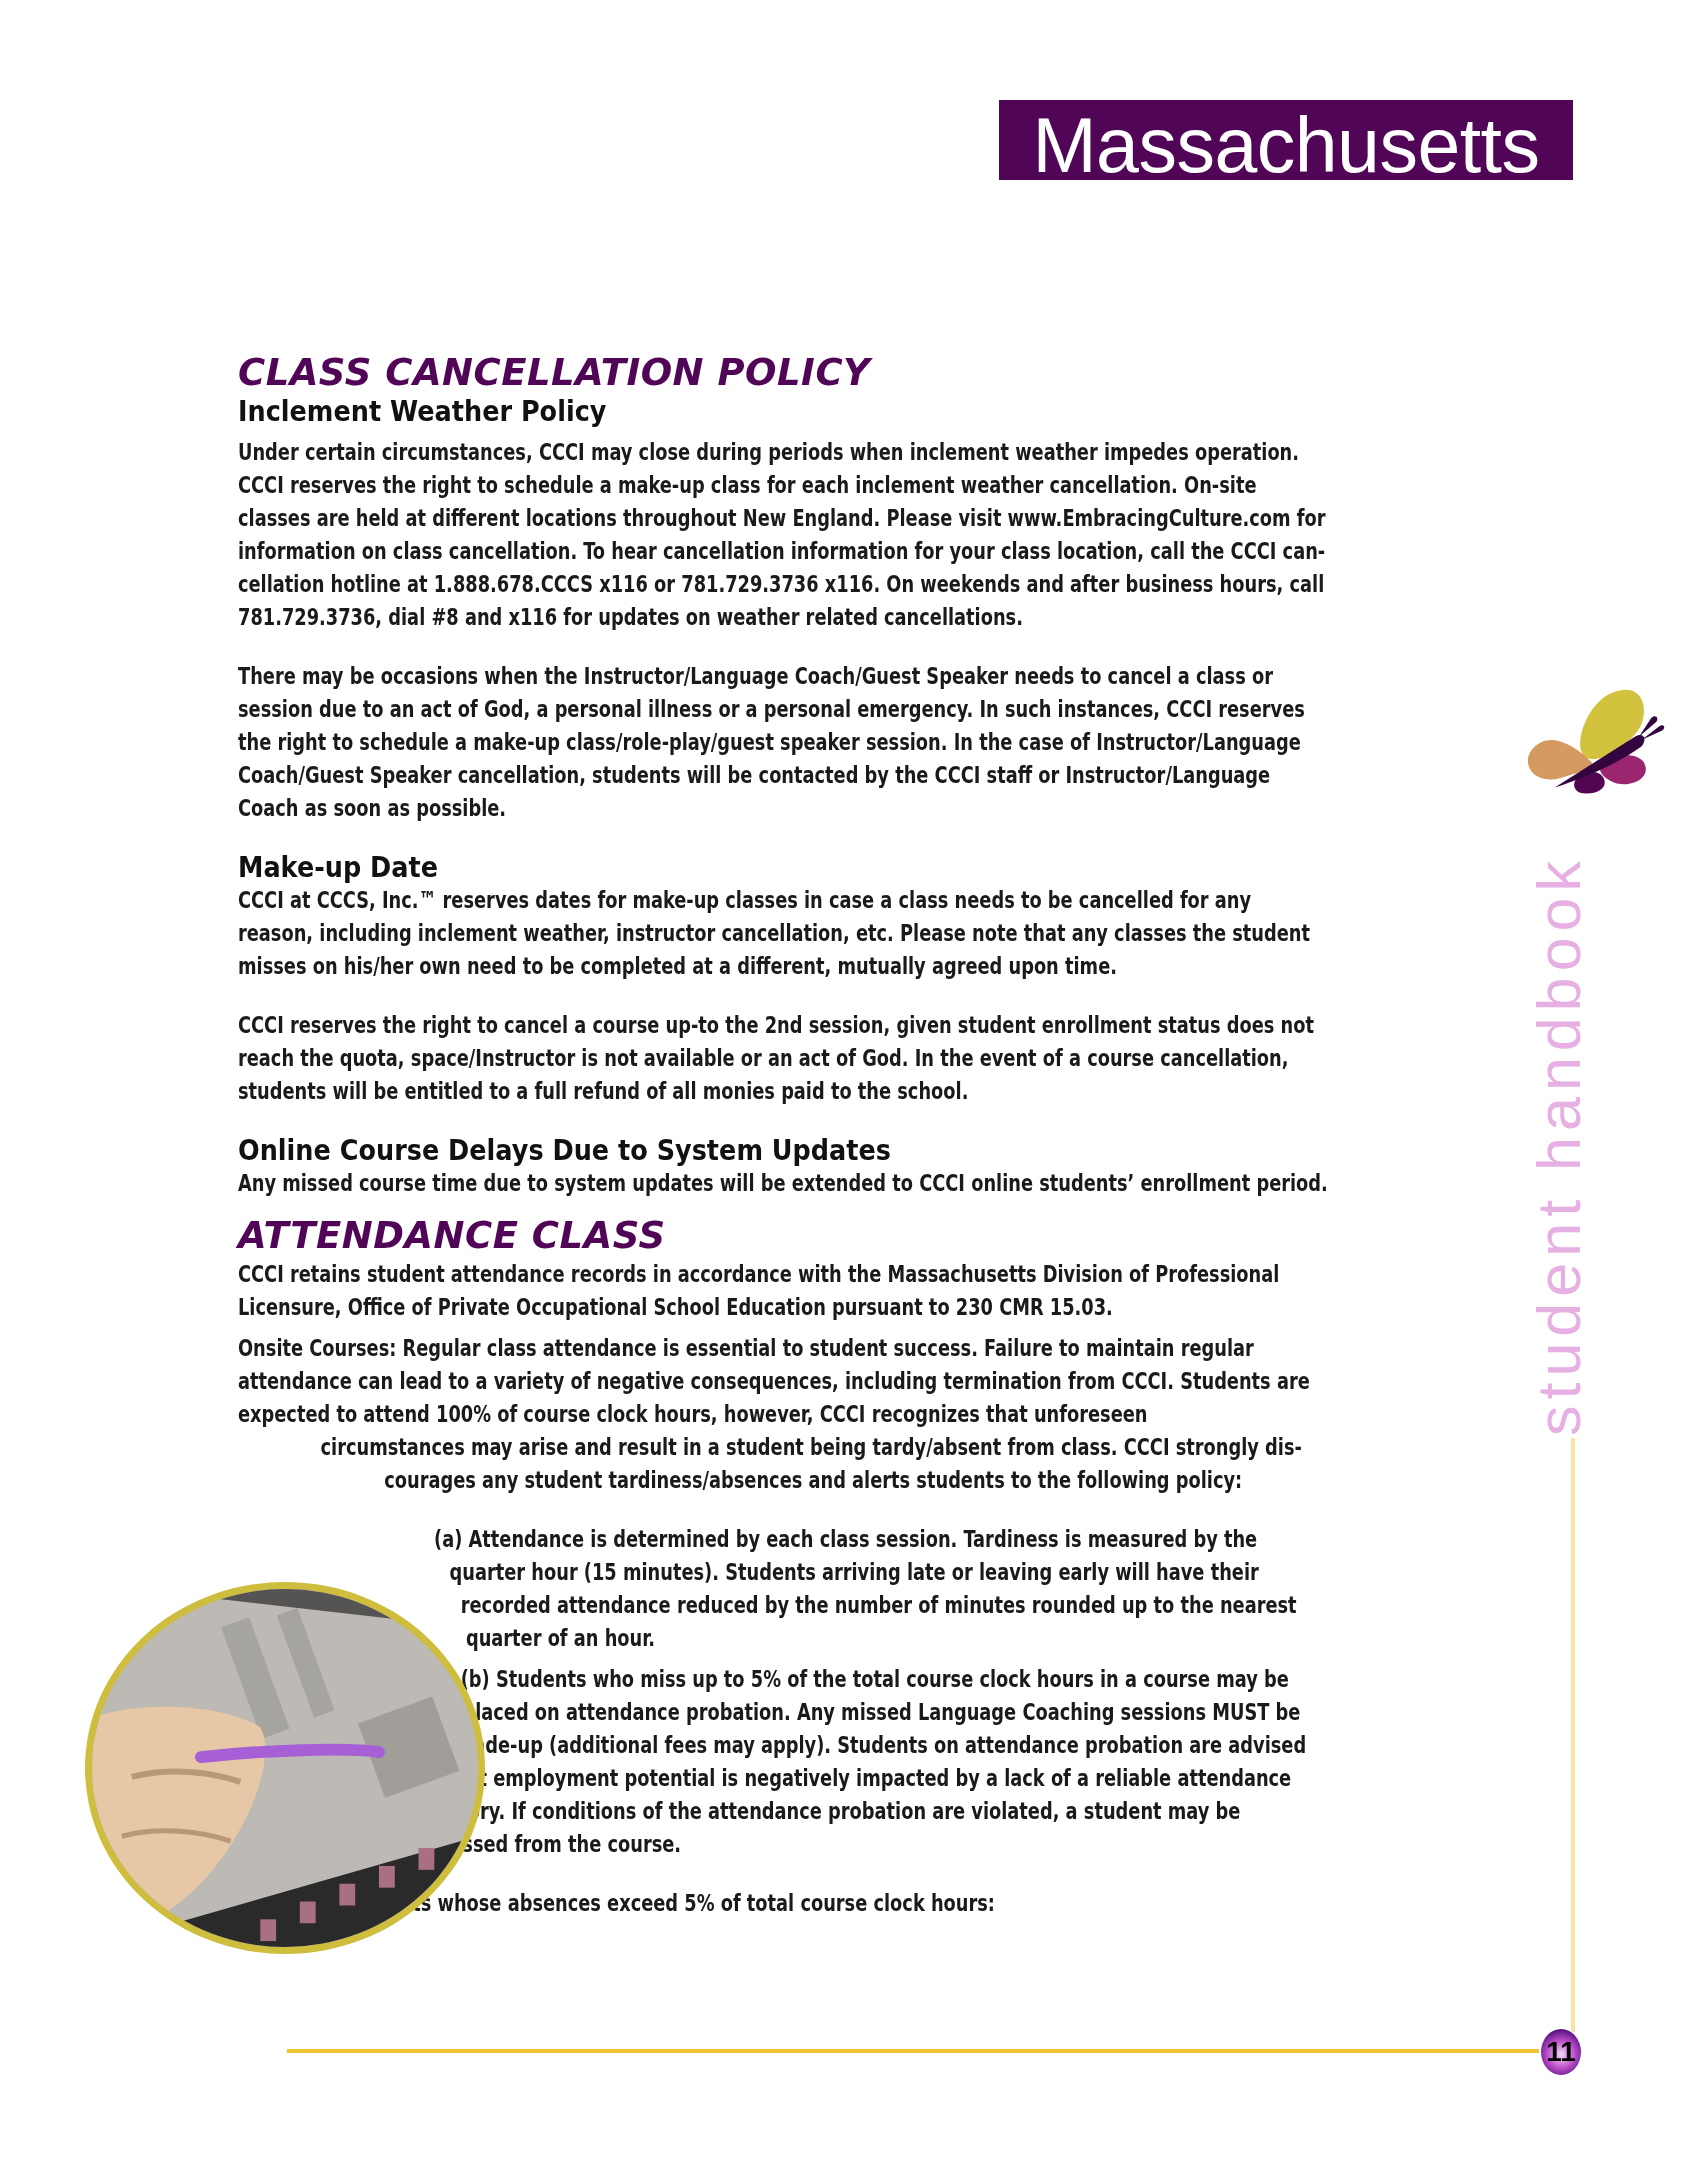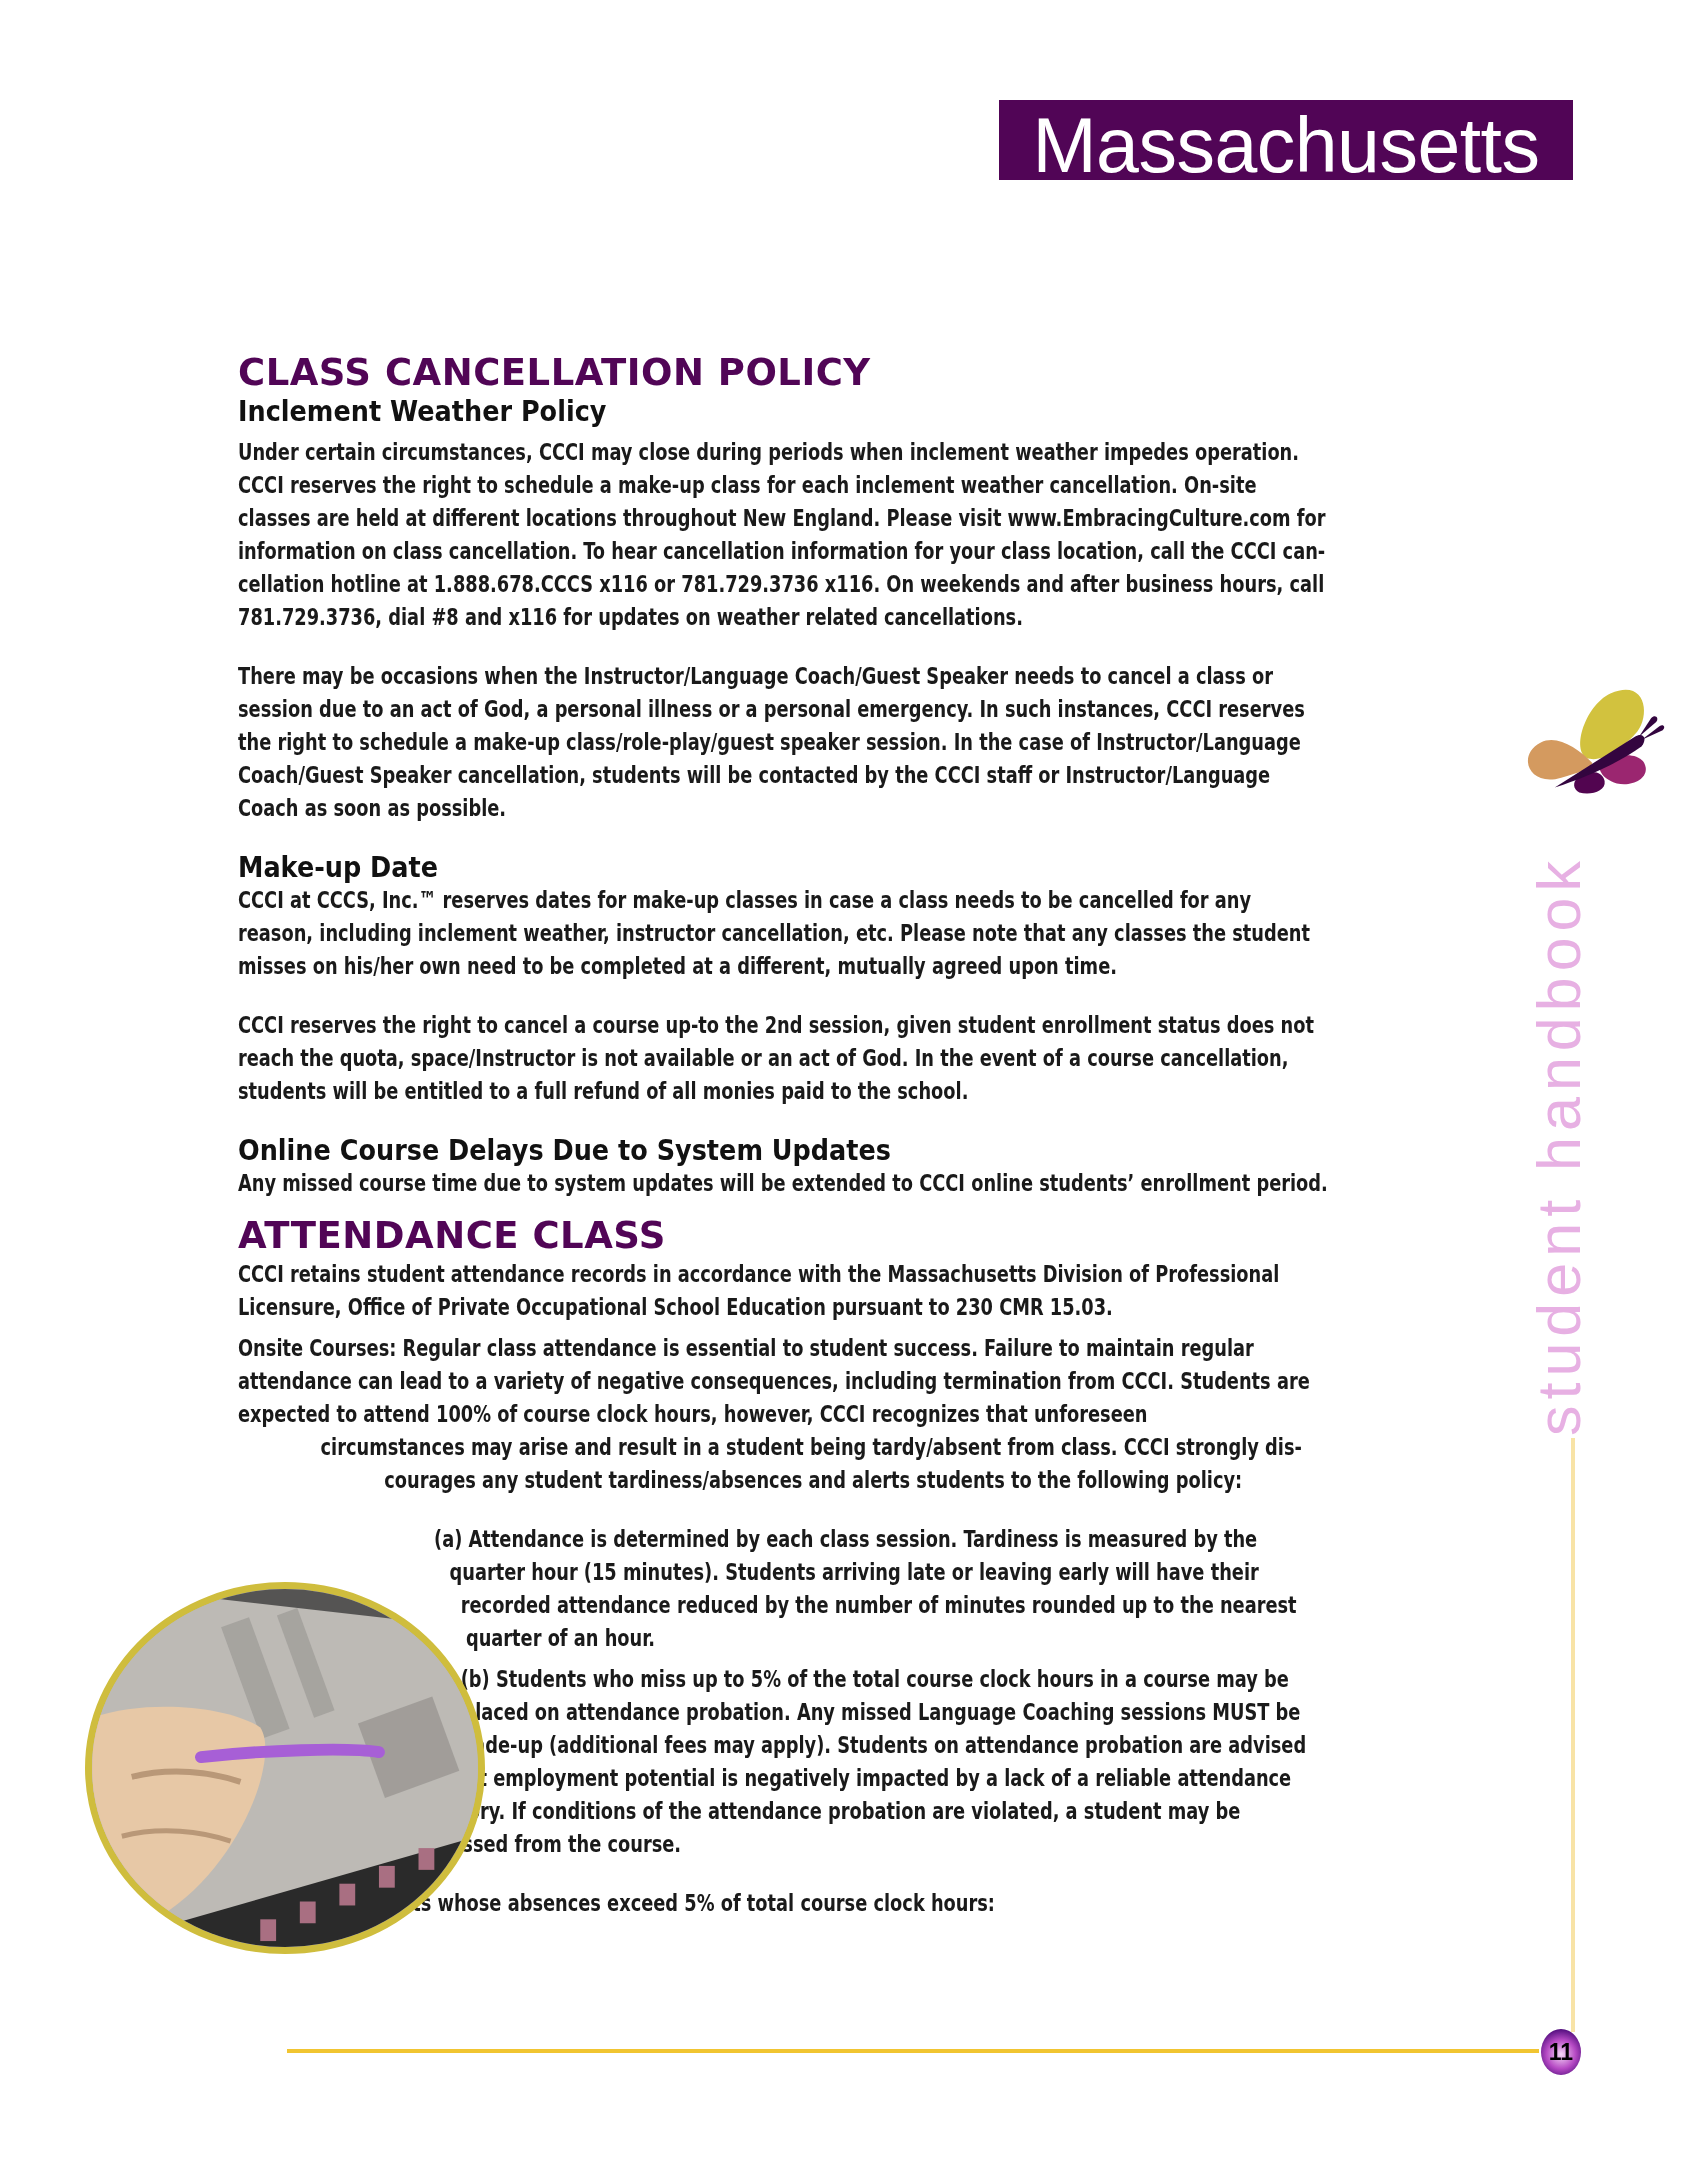--- a/index.html
+++ b/index.html
@@ -14,21 +14,21 @@
     font-family: "Liberation Sans", sans-serif; font-size: 77px; line-height: 91px;
     text-align: center; letter-spacing: -0.5px;
   }
   .content {
     position: absolute; left: 238px; top: 351px; width: 1257px;
   }
   .content, .content p, .content div { font-size: 23px; line-height: 33px; }
   .body-text { font-family: "DejaVu Sans", sans-serif; font-stretch: condensed; transform-origin: left top; font-weight: bold; }
   h1.sec {
     margin: 0; font-family: "DejaVu Sans", sans-serif; font-weight: bold;
-    color: #510556; font-size: 37px; line-height: 44px; letter-spacing: 0.5px;
+    color: #510556; font-size: 37px; line-height: 44px; letter-spacing: 0.5px; font-style: italic;
   }
   h2.sub {
     margin: 0; font-family: "DejaVu Sans", sans-serif; font-weight: bold;
     font-size: 29px; line-height: 33px; color: #111;
   }
   .gap-s { height: 8px; }
   .gap-m { height: 26px; }
   .gap-l { height: 14px; }
   .cond { display: inline-block; transform: scaleX(0.88); transform-origin: left center; white-space: nowrap; }
   .line { display: block; white-space: nowrap; transform: scaleX(0.86); transform-origin: left center; }
@@ -36,21 +36,21 @@
     position: absolute; left: 1525px; top: 1436px; width: 594px; height: 69px;
     transform: rotate(-90deg); transform-origin: left top;
     font-family: "Liberation Sans", sans-serif; font-size: 61px; line-height: 69px;
     color: #e7b0e3; font-weight: 300; letter-spacing: 6px;
   }
   .v-rule { position: absolute; left: 1571px; top: 1438px; width: 4px; height: 594px; background: #f8e3a6; }
   .h-rule { position: absolute; left: 287px; top: 2049px; width: 1252px; height: 4px; background: #f1c531; }
   .page-num {
     position: absolute; left: 1541px; top: 2029px; width: 40px; height: 46px; border-radius: 50%;
     background: radial-gradient(circle at 50% 55%, #f6d9f8 0%, #b64ac4 45%, #4c0a7a 80%, #2a0440 100%);
-    color: #000; font-family: "Liberation Sans", sans-serif; font-weight: bold; font-size: 23px;
+    color: #000; font-family: "Liberation Sans", sans-serif; font-weight: bold; font-size: 28px;
     line-height: 46px; text-align: center;
   }
   .photo {
     position: absolute; left: 85px; top: 1582px; width: 386px; height: 358px; border-radius: 50%;
     border: 7px solid #cfbd3d; overflow: hidden; background: #b9b7b3;
   }
   .butterfly { position: absolute; left: 1505px; top: 673px; width: 178px; height: 139px; }
 </style>
 </head>
 <body>

